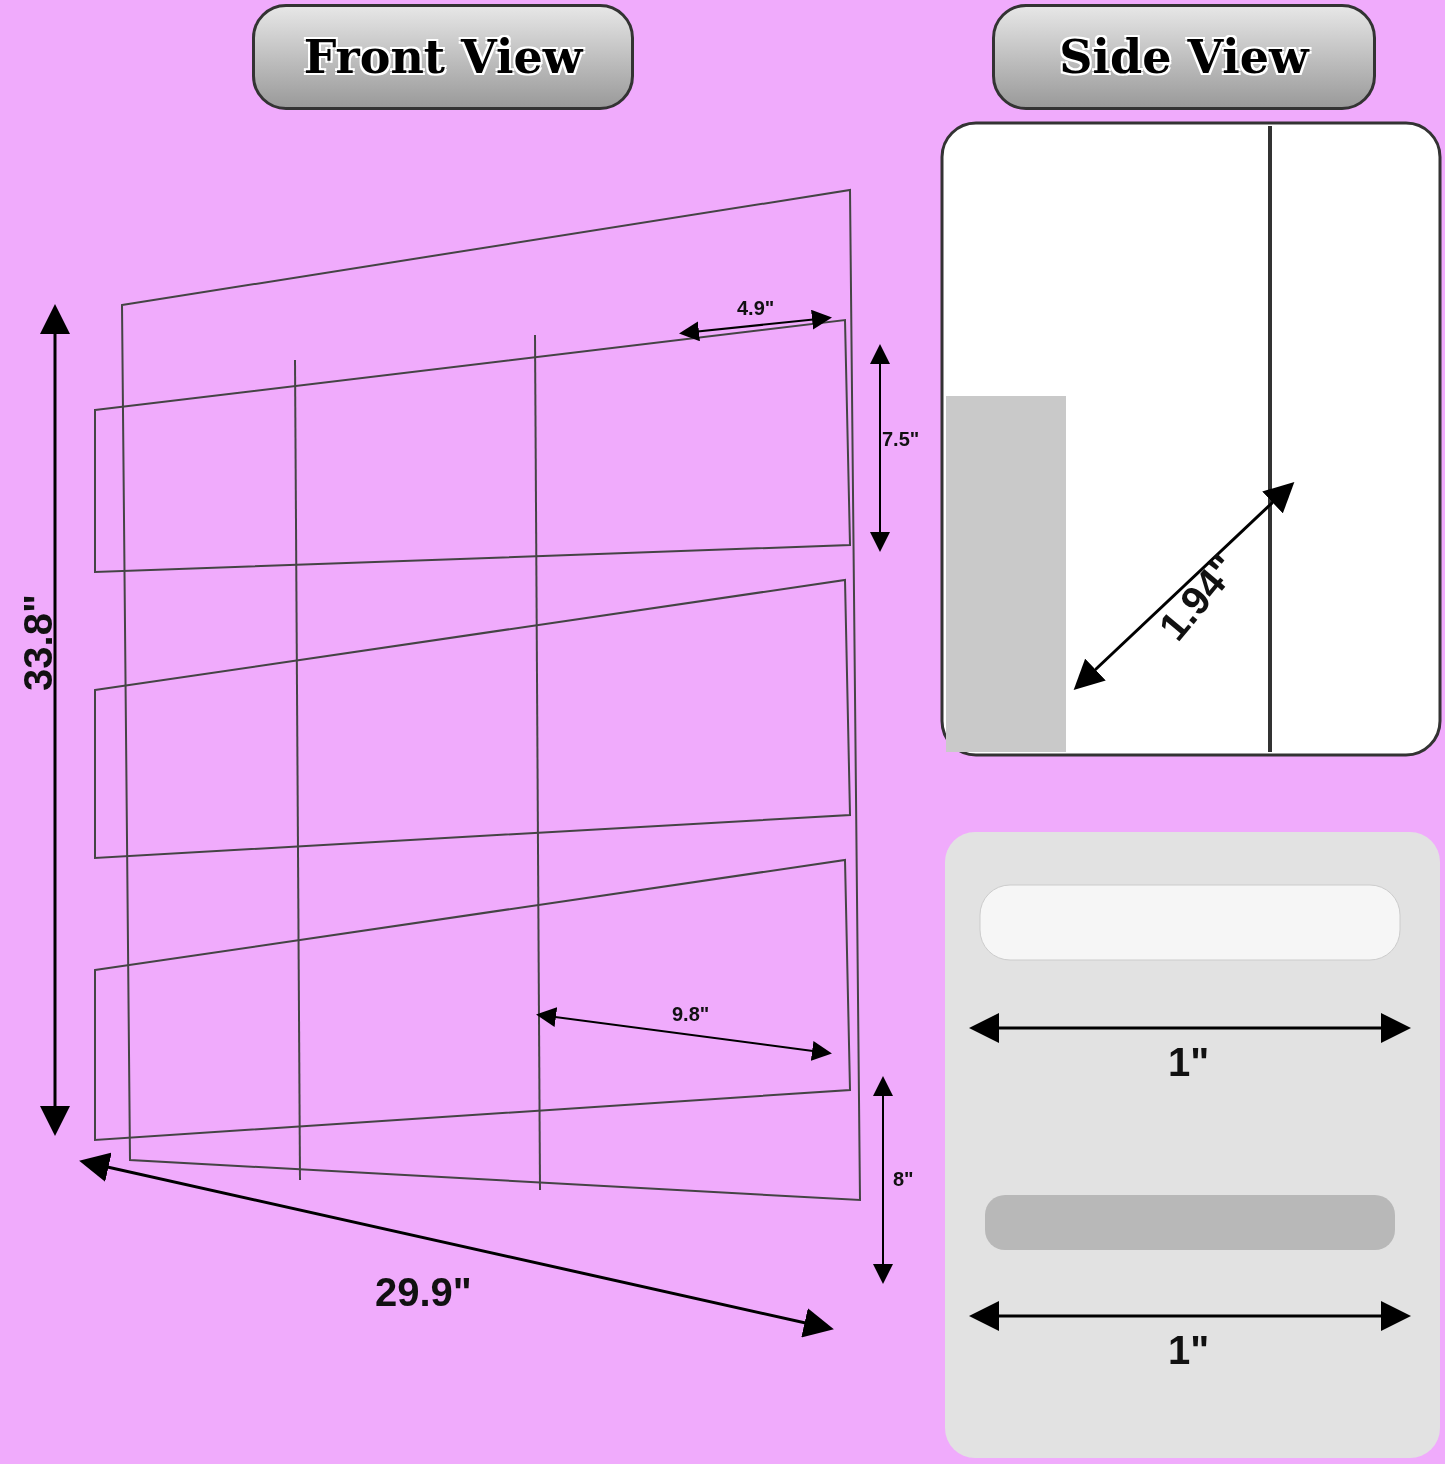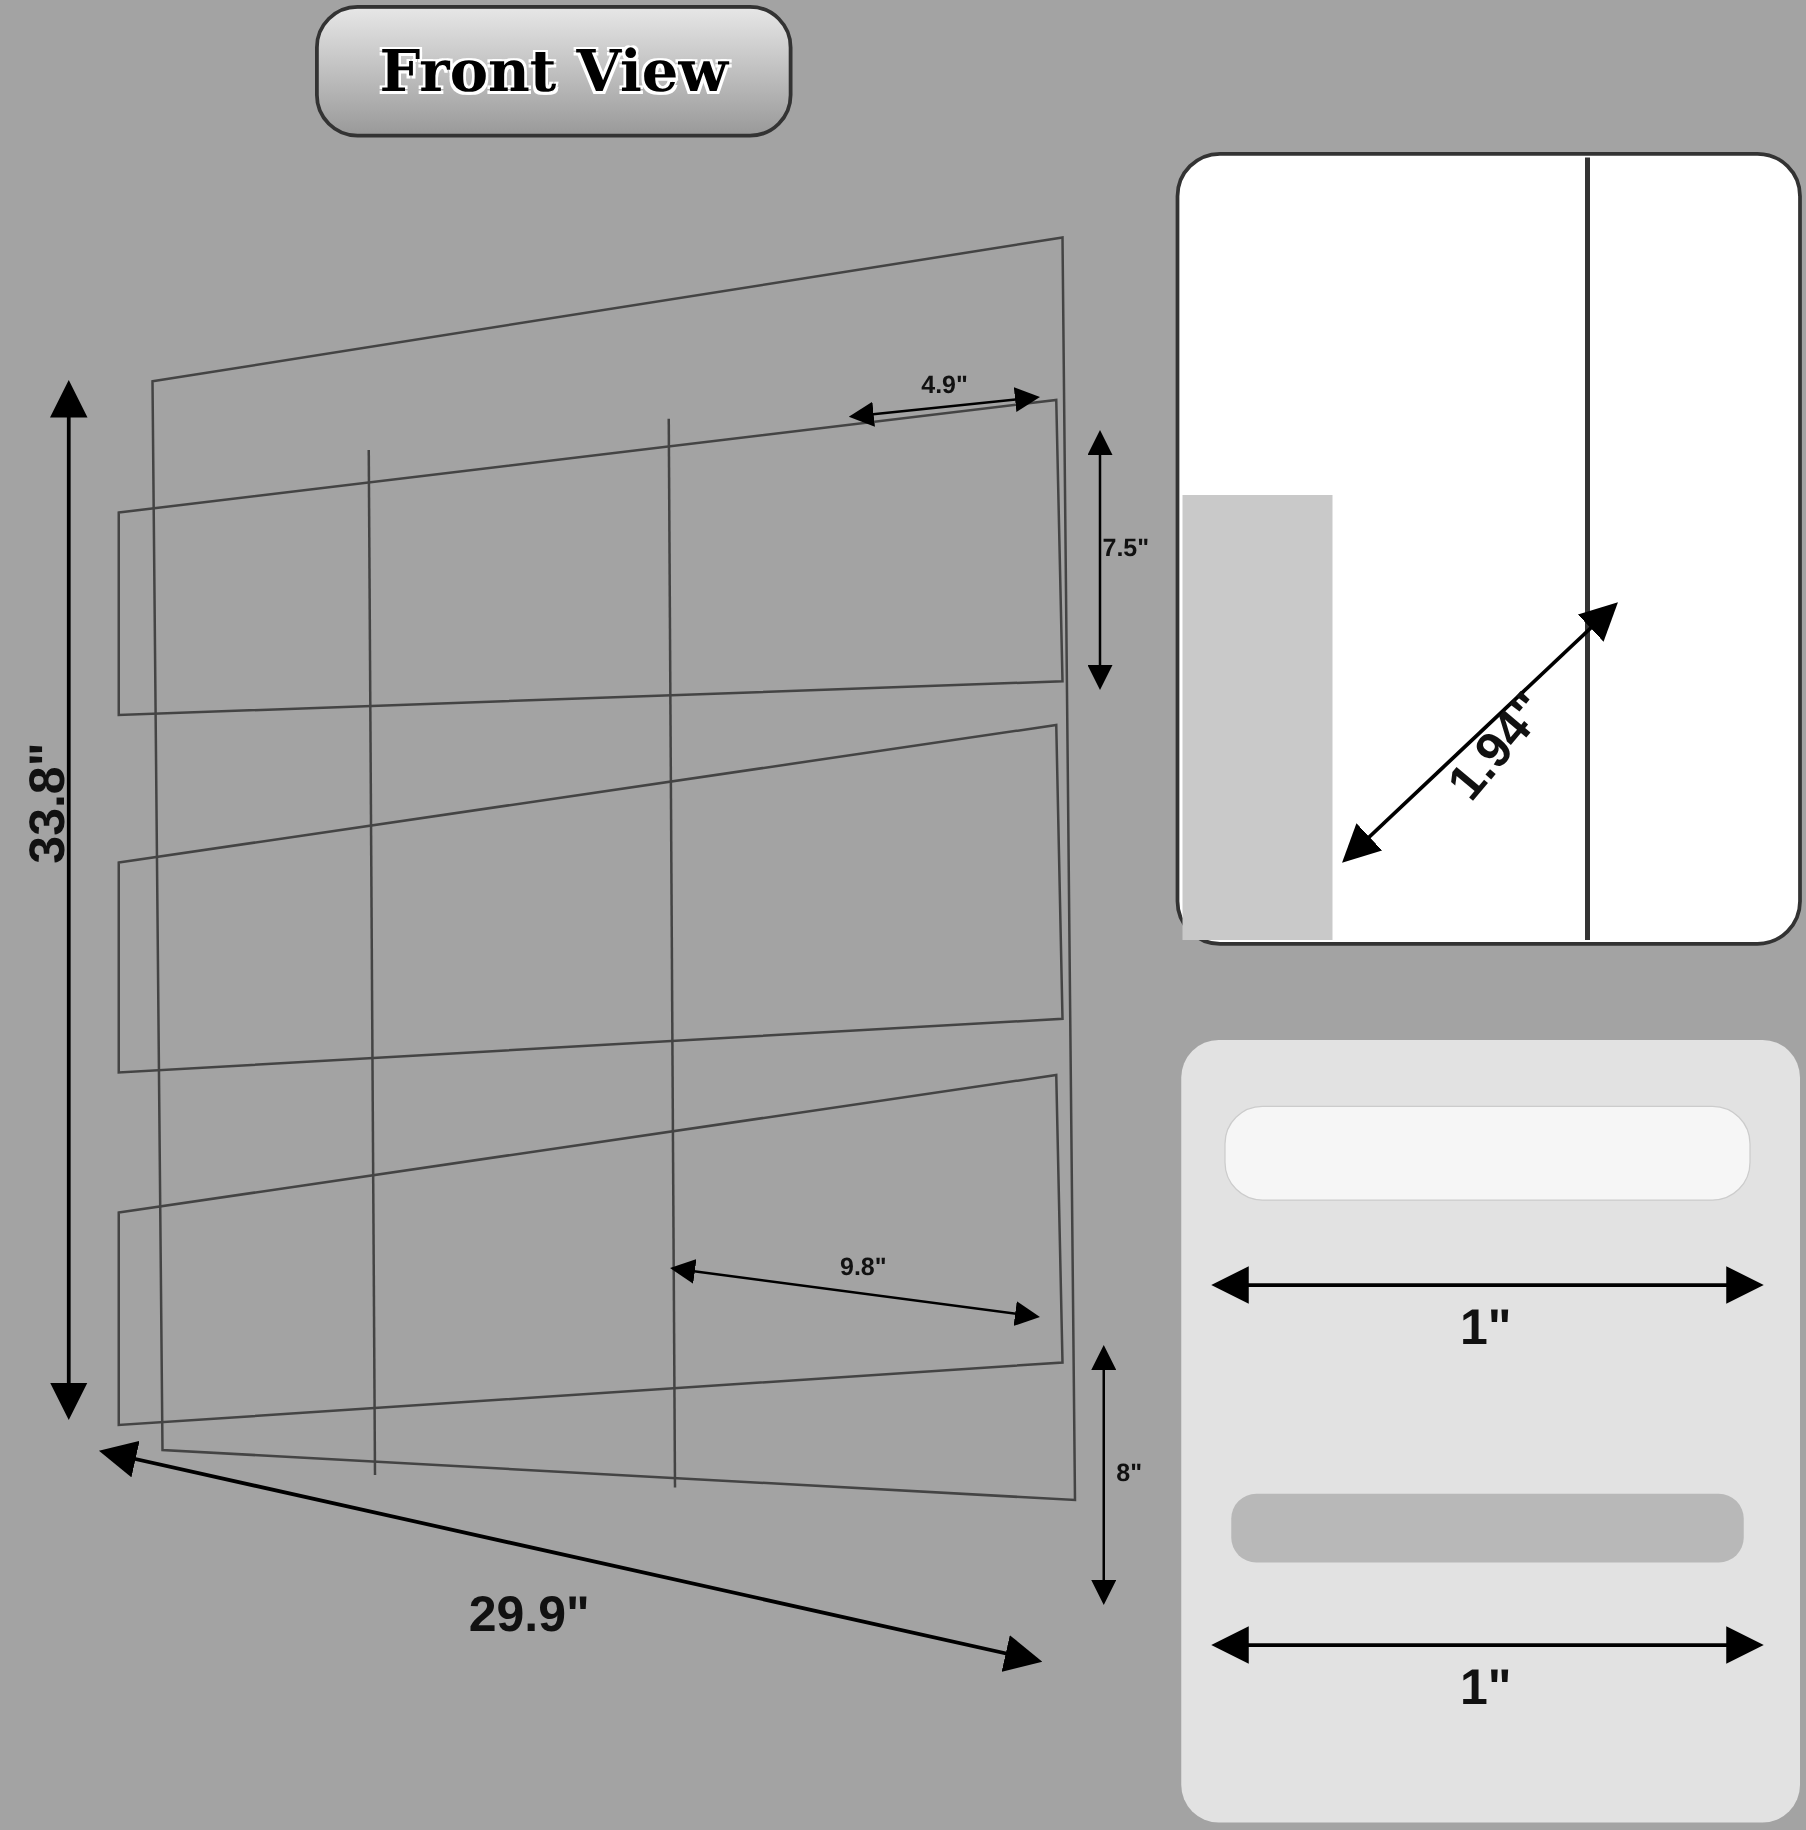--- a/index.html
+++ b/index.html
@@ -1,25 +1,26 @@
 <!DOCTYPE html>
 <html><head>
 <meta charset="utf-8">
 <style>
   body{margin:0;background:#fff;}
-  #root{position:relative;width:1445px;height:1464px;background:#a3a3a3;overflow:hidden;font-family:"Liberation Sans",sans-serif;}
+  #root{position:relative;width:1445px;height:1464px;background:#f0abfc;overflow:hidden;font-family:"Liberation Sans",sans-serif;}
   .pill{position:absolute;border:3px solid #333;border-radius:34px;background:linear-gradient(#e6e6e6,#9a9a9a);display:flex;align-items:center;justify-content:center;font-family:"DejaVu Serif",serif;font-weight:bold;font-size:46px;color:#000;text-shadow:-2px -2px 0 #fff,2px -2px 0 #fff,-2px 2px 0 #fff,2px 2px 0 #fff;box-sizing:border-box;}
   .dim{position:absolute;font-family:"Liberation Sans",sans-serif;font-weight:bold;color:#111;}
   .lbl{position:absolute;background:#fff;border-radius:24px;display:flex;align-items:center;justify-content:center;font-family:"DejaVu Serif",serif;font-weight:bold;font-size:32px;}
 </style>
 </head>
 <body>
 
 <div id="root">
   <div class="pill" style="left:252px;top:4px;width:382px;height:106px;">Front View</div>
+  <div class="pill" style="left:992px;top:4px;width:384px;height:106px;">Side View</div>
 
   <svg style="position:absolute;left:0;top:0" width="1445" height="1464">
     <defs>
         <marker id="ah" markerWidth="10" markerHeight="10" refX="8" refY="5" orient="auto-start-reverse">
           <path d="M0,0 L10,5 L0,10 z" fill="#000"></path>
         </marker>
       </defs>
     <g stroke="#444" fill="none" stroke-width="2">
       <path d="M122,305 L850,190 L860,1200 L130,1160 Z"></path>
       <path d="M95,410 L845,320 L850,545 L95,572 Z"></path>

